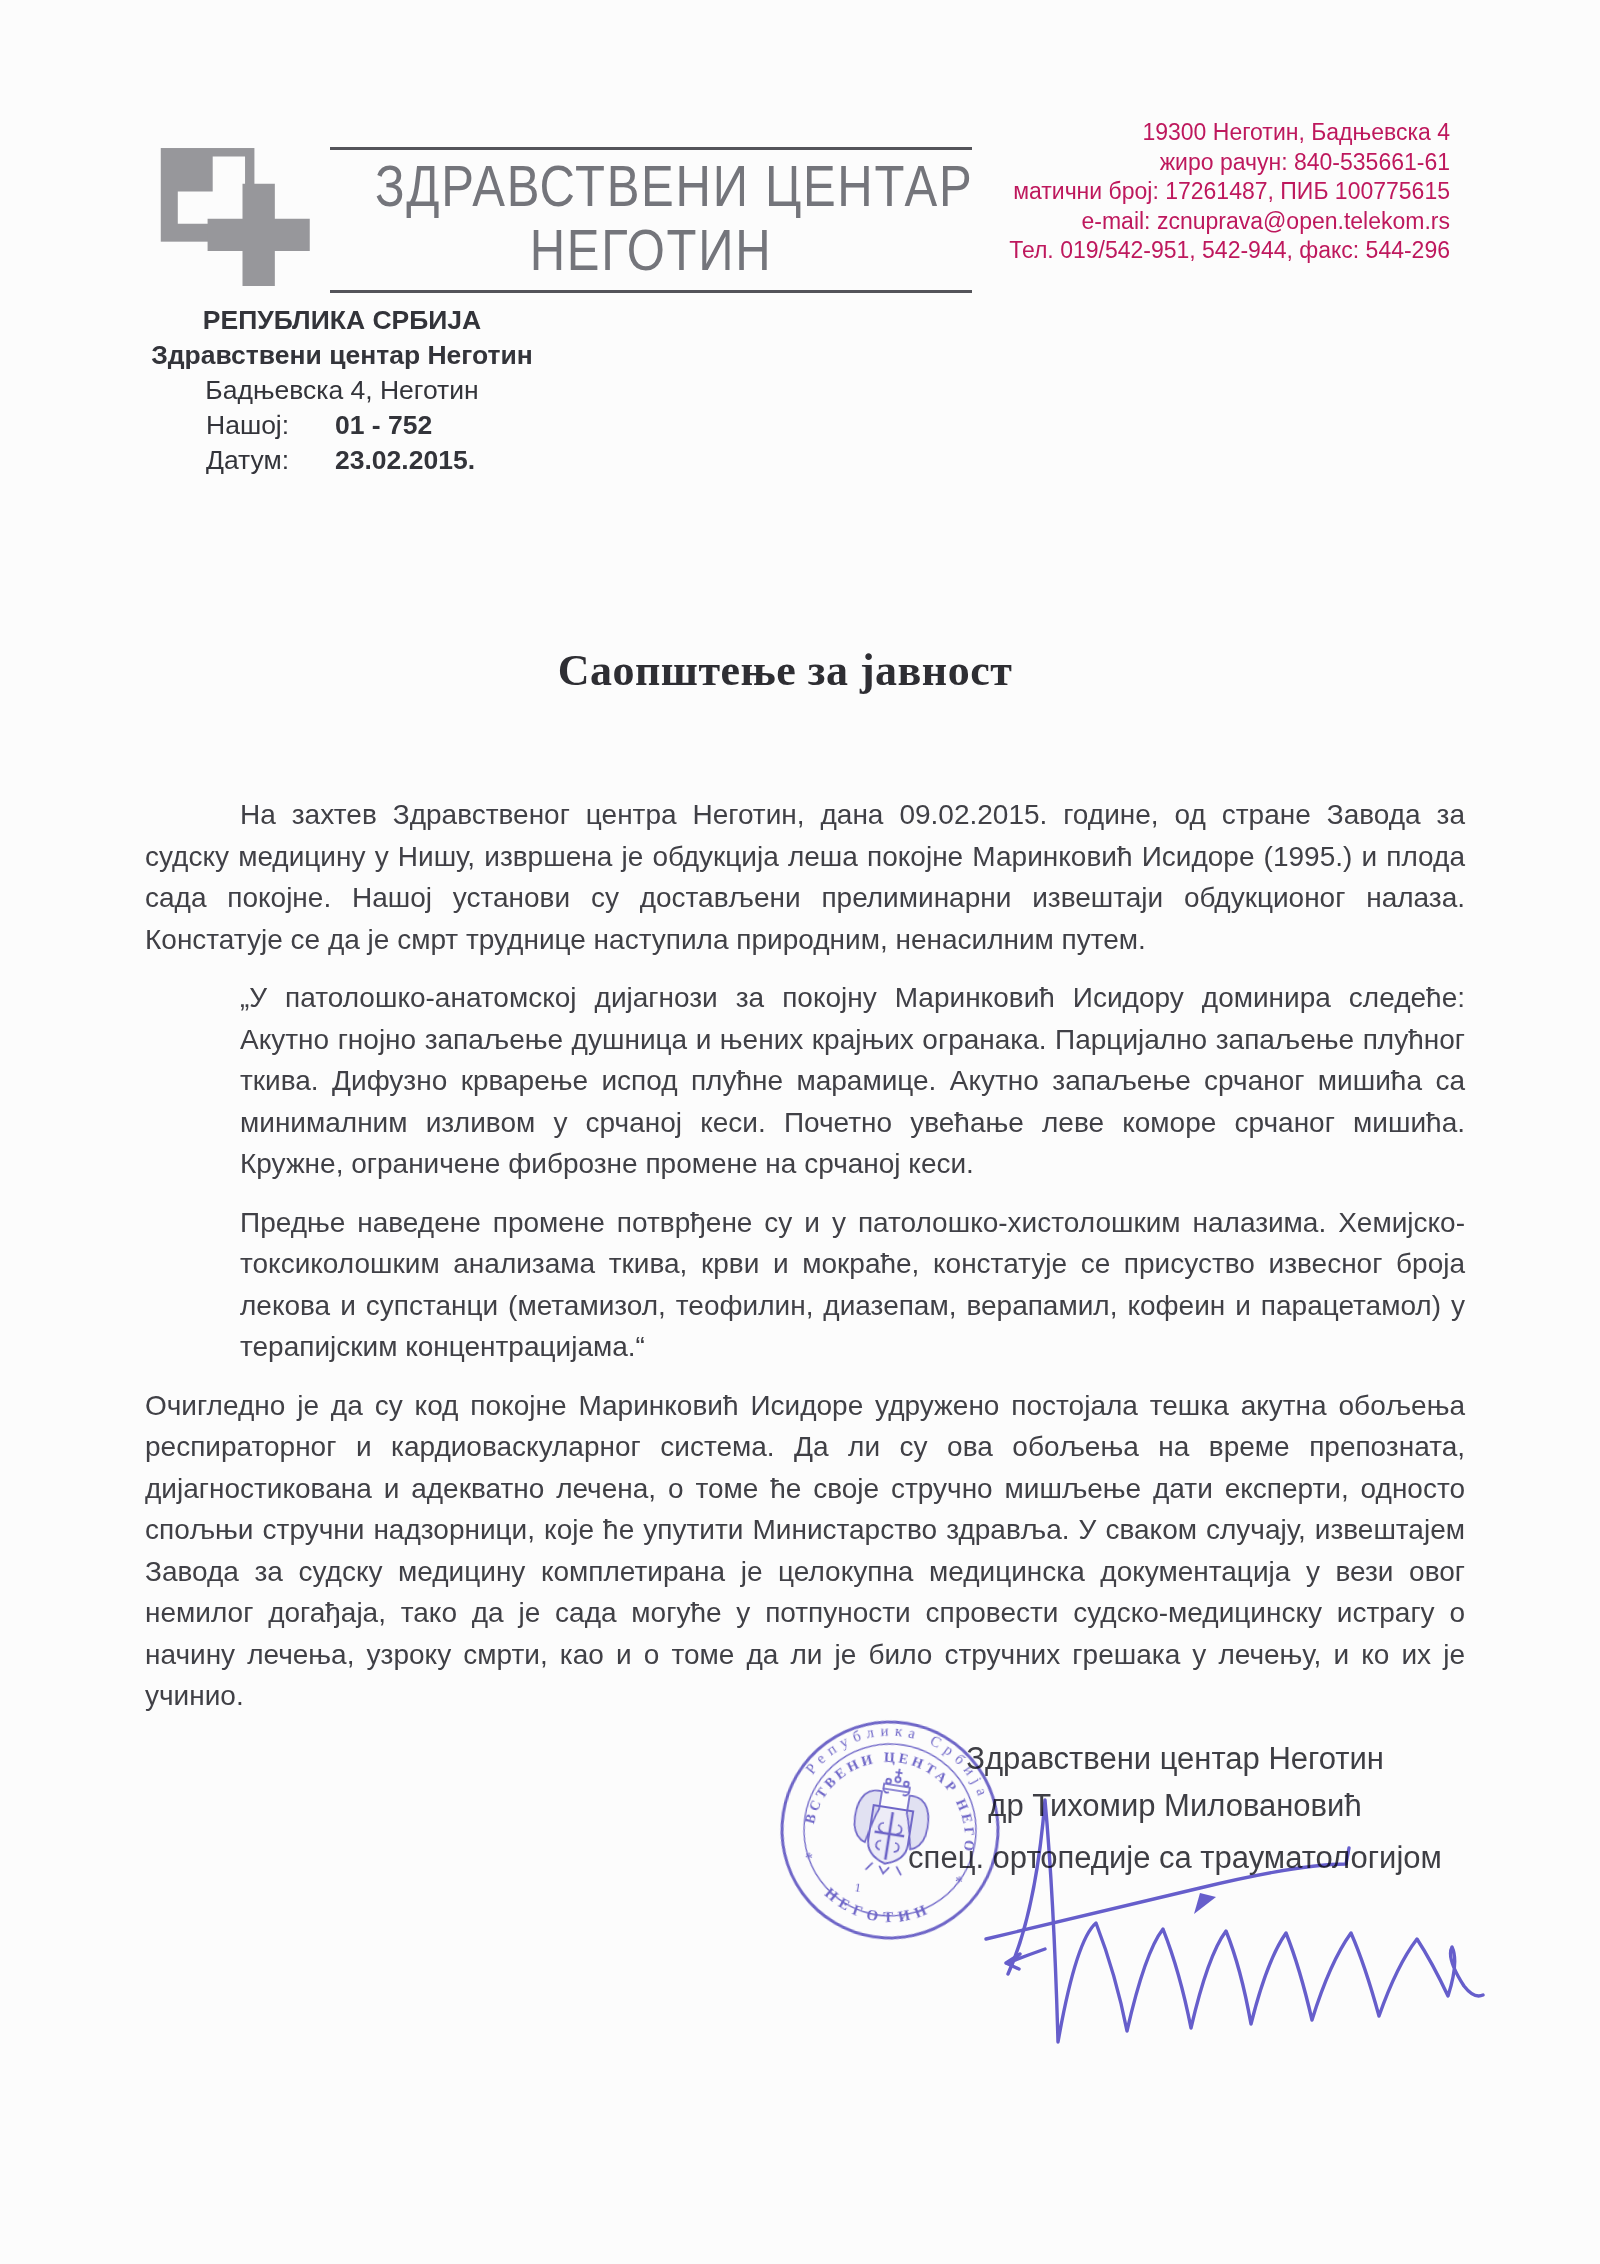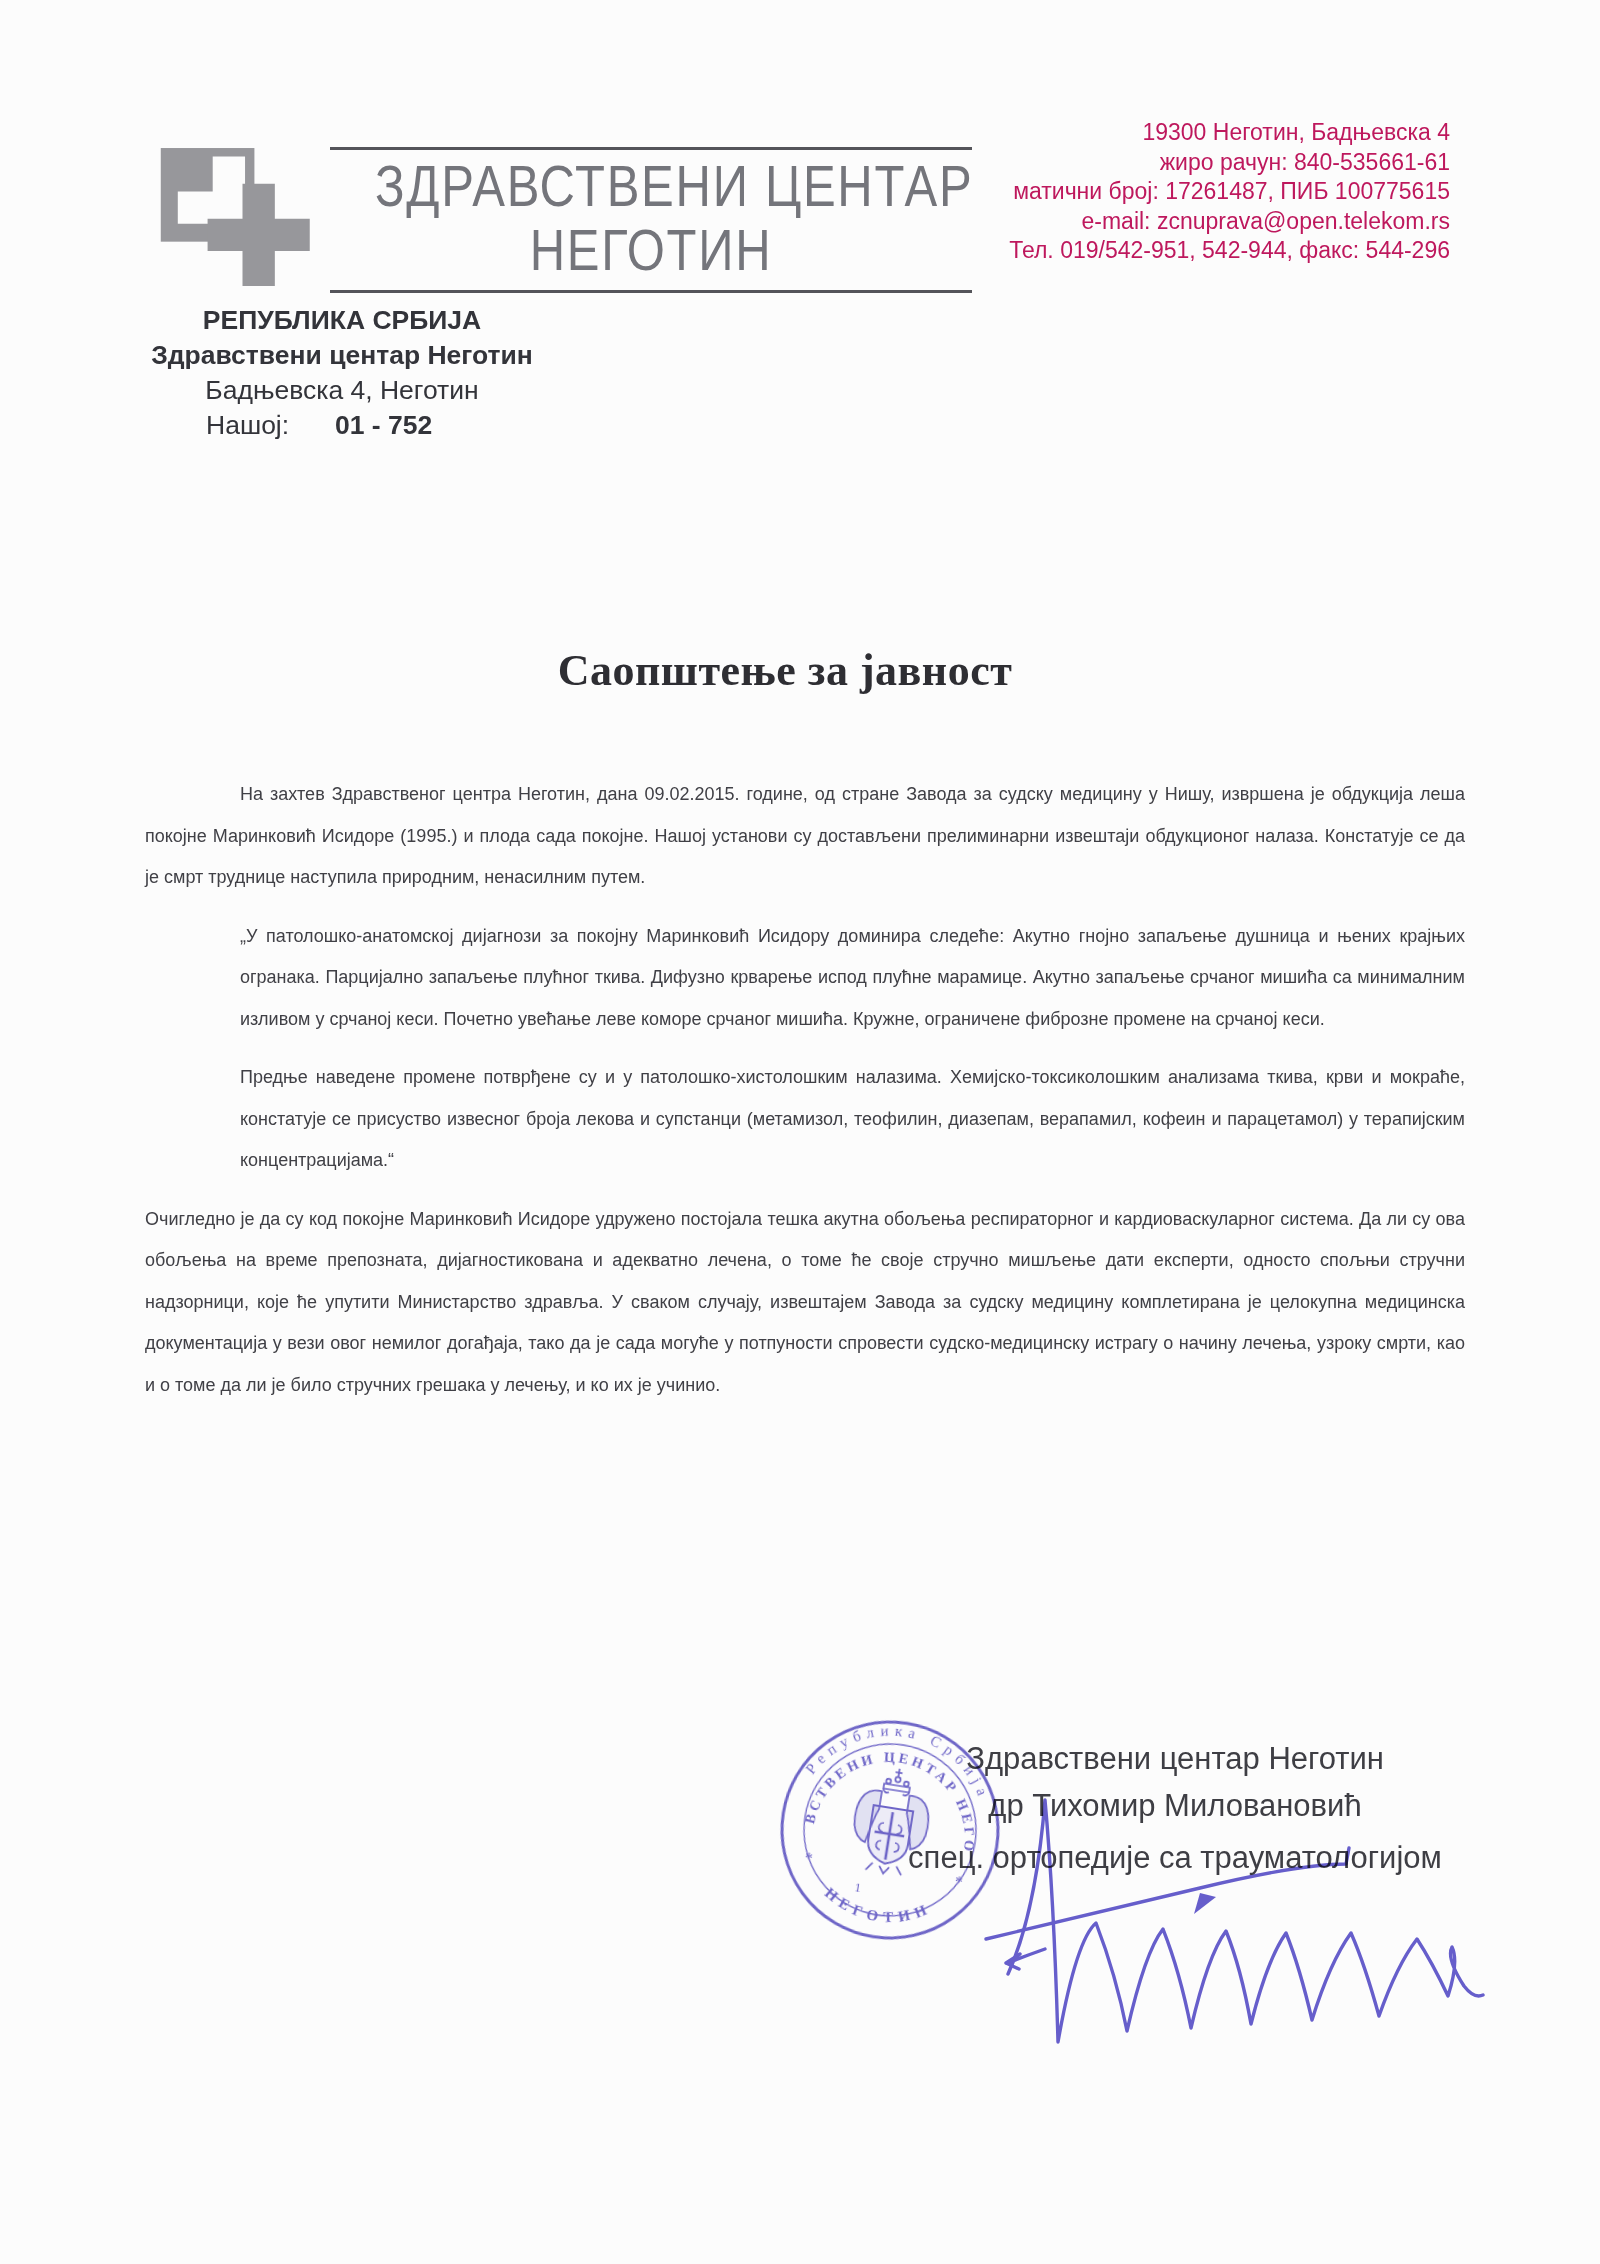--- a/index.html
+++ b/index.html
@@ -54,22 +54,22 @@
   .doc-title {
     position:absolute; left:145px; top:645px; width:1280px;
     text-align:center;
     font-family:Liberation Serif, serif;
     font-weight:bold; font-size:44px;
     color:#2e2e33; letter-spacing:0.5px;
   }
 
   
   .body-text {
-    position:absolute; left:145px; top:774px; width:1320px;
-    font-size:18px; line-height:41.5px;
+    position:absolute; left:145px; top:794px; width:1320px;
+    font-size:28px; line-height:41.5px;
     text-align:justify;
     color:#404046;
     z-index:1;
   }
   .body-text p { margin:0 0 17px 0; }
   .p-first { text-indent:95px; }
   .p-quote { margin-left:95px !important; }
   .p-last { margin-bottom:0 !important; }
 
   
@@ -122,20 +122,23 @@
     <div>e-mail: zcnuprava@open.telekom.rs</div>
     <div>Тел. 019/542-951, 542-944, факс: 544-296</div>
   </div>
 
   <div class="letterhead">
     <span class="c b">РЕПУБЛИКА СРБИЈА</span>
     <span class="c b">Здравствени центар Неготин</span>
     <span class="c">Бадњевска 4, Неготин</span>
     <div class="lh-row">
       <span class="lbl">Нашој:</span><span class="b">01 - 752</span>
+    </div>
+    <div class="lh-row">
+      <span class="lbl">Датум:</span><span class="b">23.02.2015.</span>
     </div>
   </div>
 
   <div class="doc-title">Саопштење за јавност</div>
 
   <div class="body-text">
     <p class="p-first">На захтев Здравственог центра Неготин, дана 09.02.2015. године, од стране Завода за судску медицину у Нишу, извршена је обдукција леша покојне Маринковић Исидоре (1995.) и плода сада покојне. Нашој установи су достављени прелиминарни извештаји обдукционог налаза. Констатује се да је смрт труднице наступила природним, ненасилним путем.</p>
     <p class="p-quote">„У патолошко-анатомској дијагнози за покојну Маринковић Исидору доминира следеће: Акутно гнојно запаљење душница и њених крајњих огранака. Парцијално запаљење плућног ткива. Дифузно крварење испод плућне марамице. Акутно запаљење срчаног мишића са минималним изливом у срчаној кеси. Почетно увећање леве коморе срчаног мишића. Кружне, ограничене фиброзне промене на срчаној кеси.</p>
     <p class="p-quote">Предње наведене промене потврђене су и у патолошко-хистолошким налазима. Хемијско-токсиколошким анализама ткива, крви и мокраће, констатује се присуство извесног броја лекова и супстанци (метамизол, теофилин, диазепам, верапамил, кофеин и парацетамол) у терапијским концентрацијама.“</p>
     <p class="p-last">Очигледно је да су код покојне Маринковић Исидоре удружено постојала тешка акутна обољења респираторног и кардиоваскуларног система. Да ли су ова обољења на време препозната, дијагностикована и адекватно лечена, о томе ће своје стручно мишљење дати експерти, односто спољњи стручни надзорници, које ће упутити Министарство здравља. У сваком случају, извештајем Завода за судску медицину комплетирана је целокупна медицинска документација у вези овог немилог догађаја, тако да је сада могуће у потпуности спровести судско-медицинску истрагу о начину лечења, узроку смрти, као и о томе да ли је било стручних грешака у лечењу, и ко их је учинио.</p>

